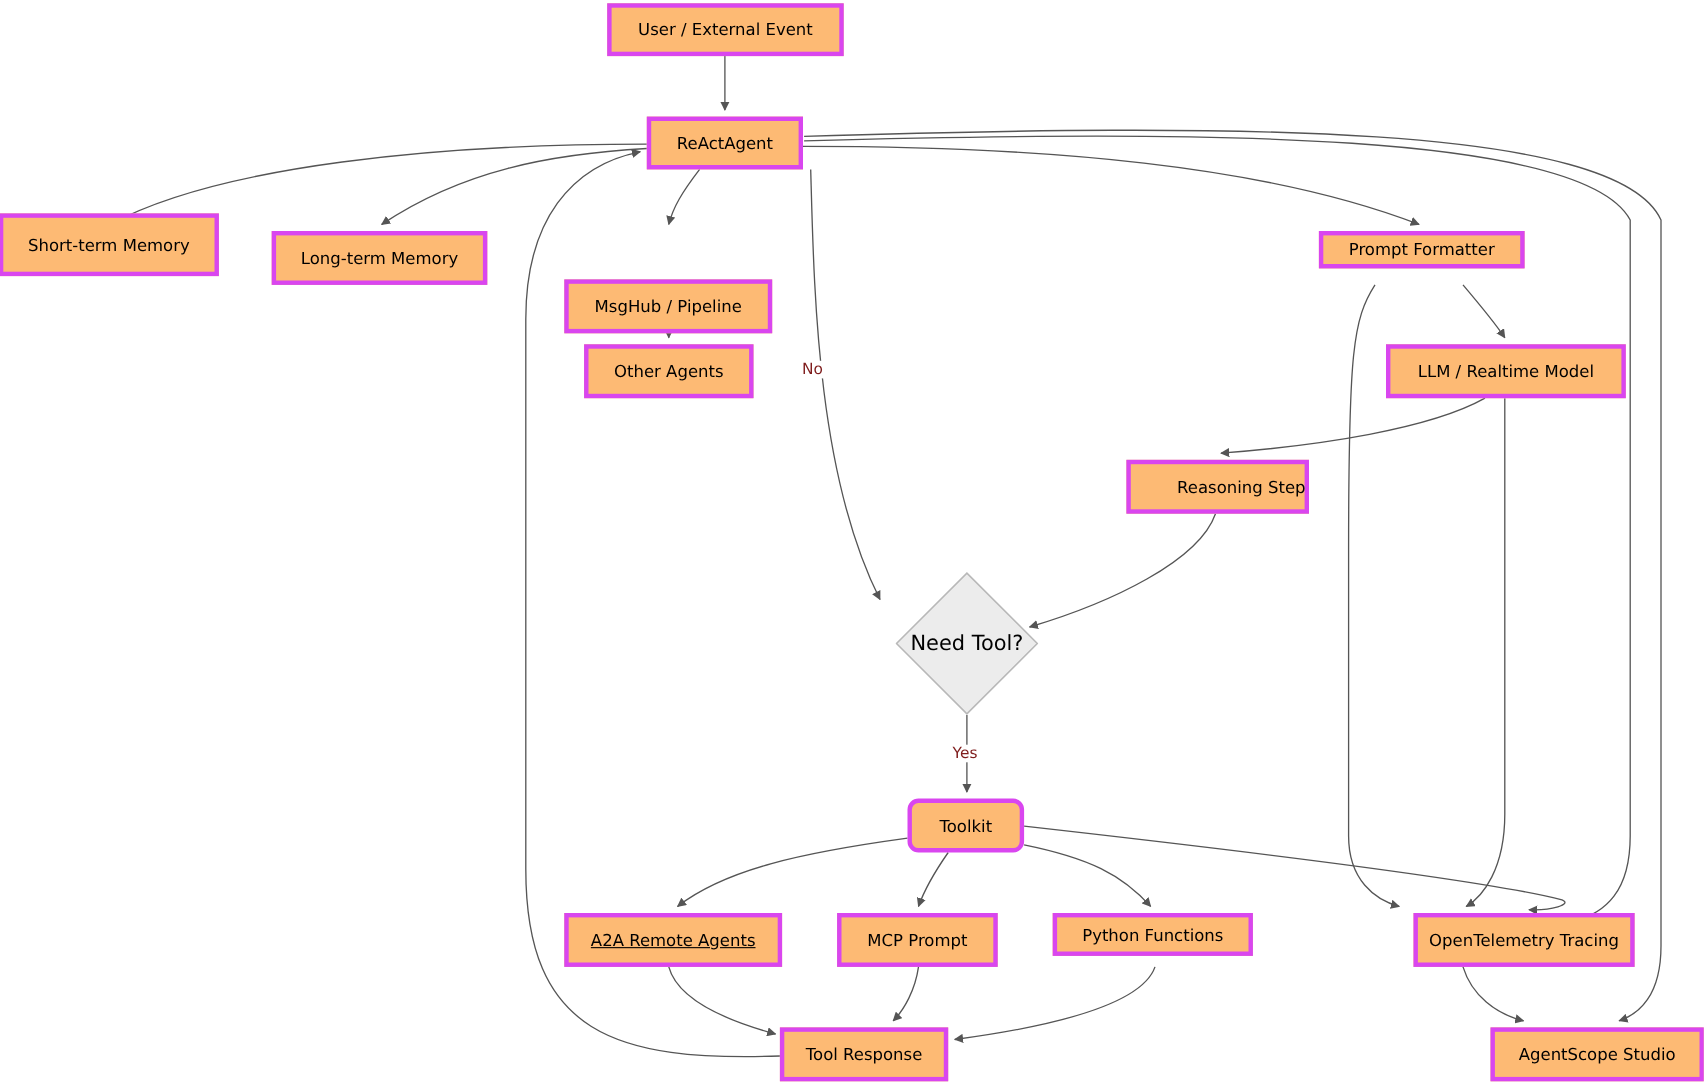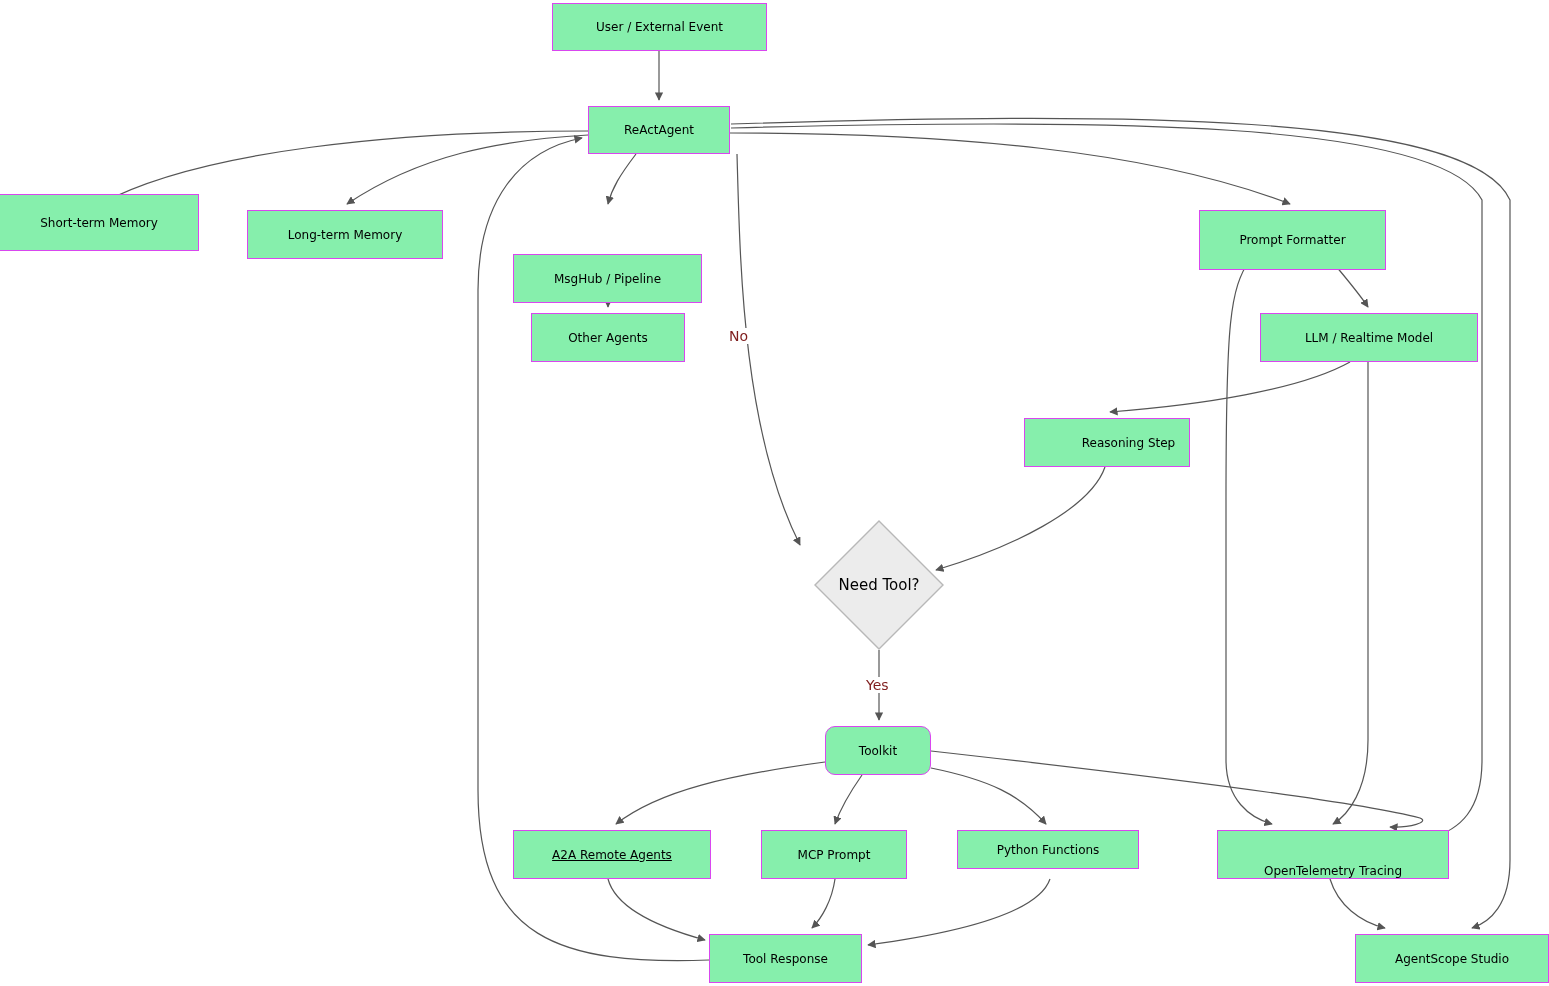--- a/index.html
+++ b/index.html
@@ -19,48 +19,48 @@
     position: absolute;
     left: 0;
     top: 0;
     width: 1549px;
     height: 986px;
     overflow: visible;
   }
   .node {
     position: absolute;
     box-sizing: border-box;
-    background: #86efac;
-    border: 1px solid #d946ef;
+    background: #fdba74;
+    border: 4px solid #d946ef;
     display: flex;
     align-items: center;
     justify-content: center;
     color: #000000;
-    font-size: 12px;
+    font-size: 15px;
     font-family: "DejaVu Sans", sans-serif;
     white-space: nowrap;
     z-index: 3;
   }
   .node-diamond {
     position: absolute;
     z-index: 3;
   }
   .node-diamond .dshape {
     position: absolute;
     left: 0; top: 0;
     width: 100%; height: 100%;
   }
   .node-diamond .dlabel {
     position: absolute;
     left: 0; top: 0;
     width: 100%; height: 100%;
     display: flex;
     align-items: center;
     justify-content: center;
-    font-size: 15px;
+    font-size: 19px;
     color: #000;
     font-family: "DejaVu Sans", sans-serif;
     white-space: nowrap;
   }
   .edge-label {
     position: absolute;
     font-size: 14px;
     color: #7f1d1d;
     font-family: "DejaVu Sans", sans-serif;
     background: #ffffff;
@@ -149,21 +149,21 @@
   </div>
 
   <div class="node" style="left:513px; top:210px; width:189px; height:49px;margin-top:44px;">
     <span>MsgHub / Pipeline</span>
   </div>
 
   <div class="node" style="left:531px; top:313px; width:154px; height:49px;">
     <span>Other Agents</span>
   </div>
 
-  <div class="node" style="left:1199px; top:210px; width:187px; height:60px;">
+  <div class="node" style="left:1199px; top:210px; width:187px; height:34px;">
     <span>Prompt Formatter</span>
   </div>
 
   <div class="node" style="left:1260px; top:313px; width:218px; height:49px;">
     <span>LLM / Realtime Model</span>
   </div>
 
   <div class="node" style="left:1024px; top:418px; width:166px; height:49px;padding-left:43px;">
     <span>Reasoning Step</span>
   </div>
@@ -184,21 +184,21 @@
   </div>
 
   <div class="node" style="left:761px; top:830px; width:146px; height:49px;">
     <span>MCP Prompt</span>
   </div>
 
   <div class="node" style="left:957px; top:830px; width:182px; height:39px;">
     <span>Python Functions</span>
   </div>
 
-  <div class="node" style="left:1217px; top:830px; width:232px; height:49px;align-items:flex-end;">
+  <div class="node" style="left:1285px; top:830px; width:201px; height:49px;">
     <span>OpenTelemetry Tracing</span>
   </div>
 
   <div class="node" style="left:709px; top:934px; width:153px; height:49px;">
     <span>Tool Response</span>
   </div>
 
   <div class="node" style="left:1355px; top:934px; width:194px; height:49px;">
     <span>AgentScope Studio</span>
   </div>

